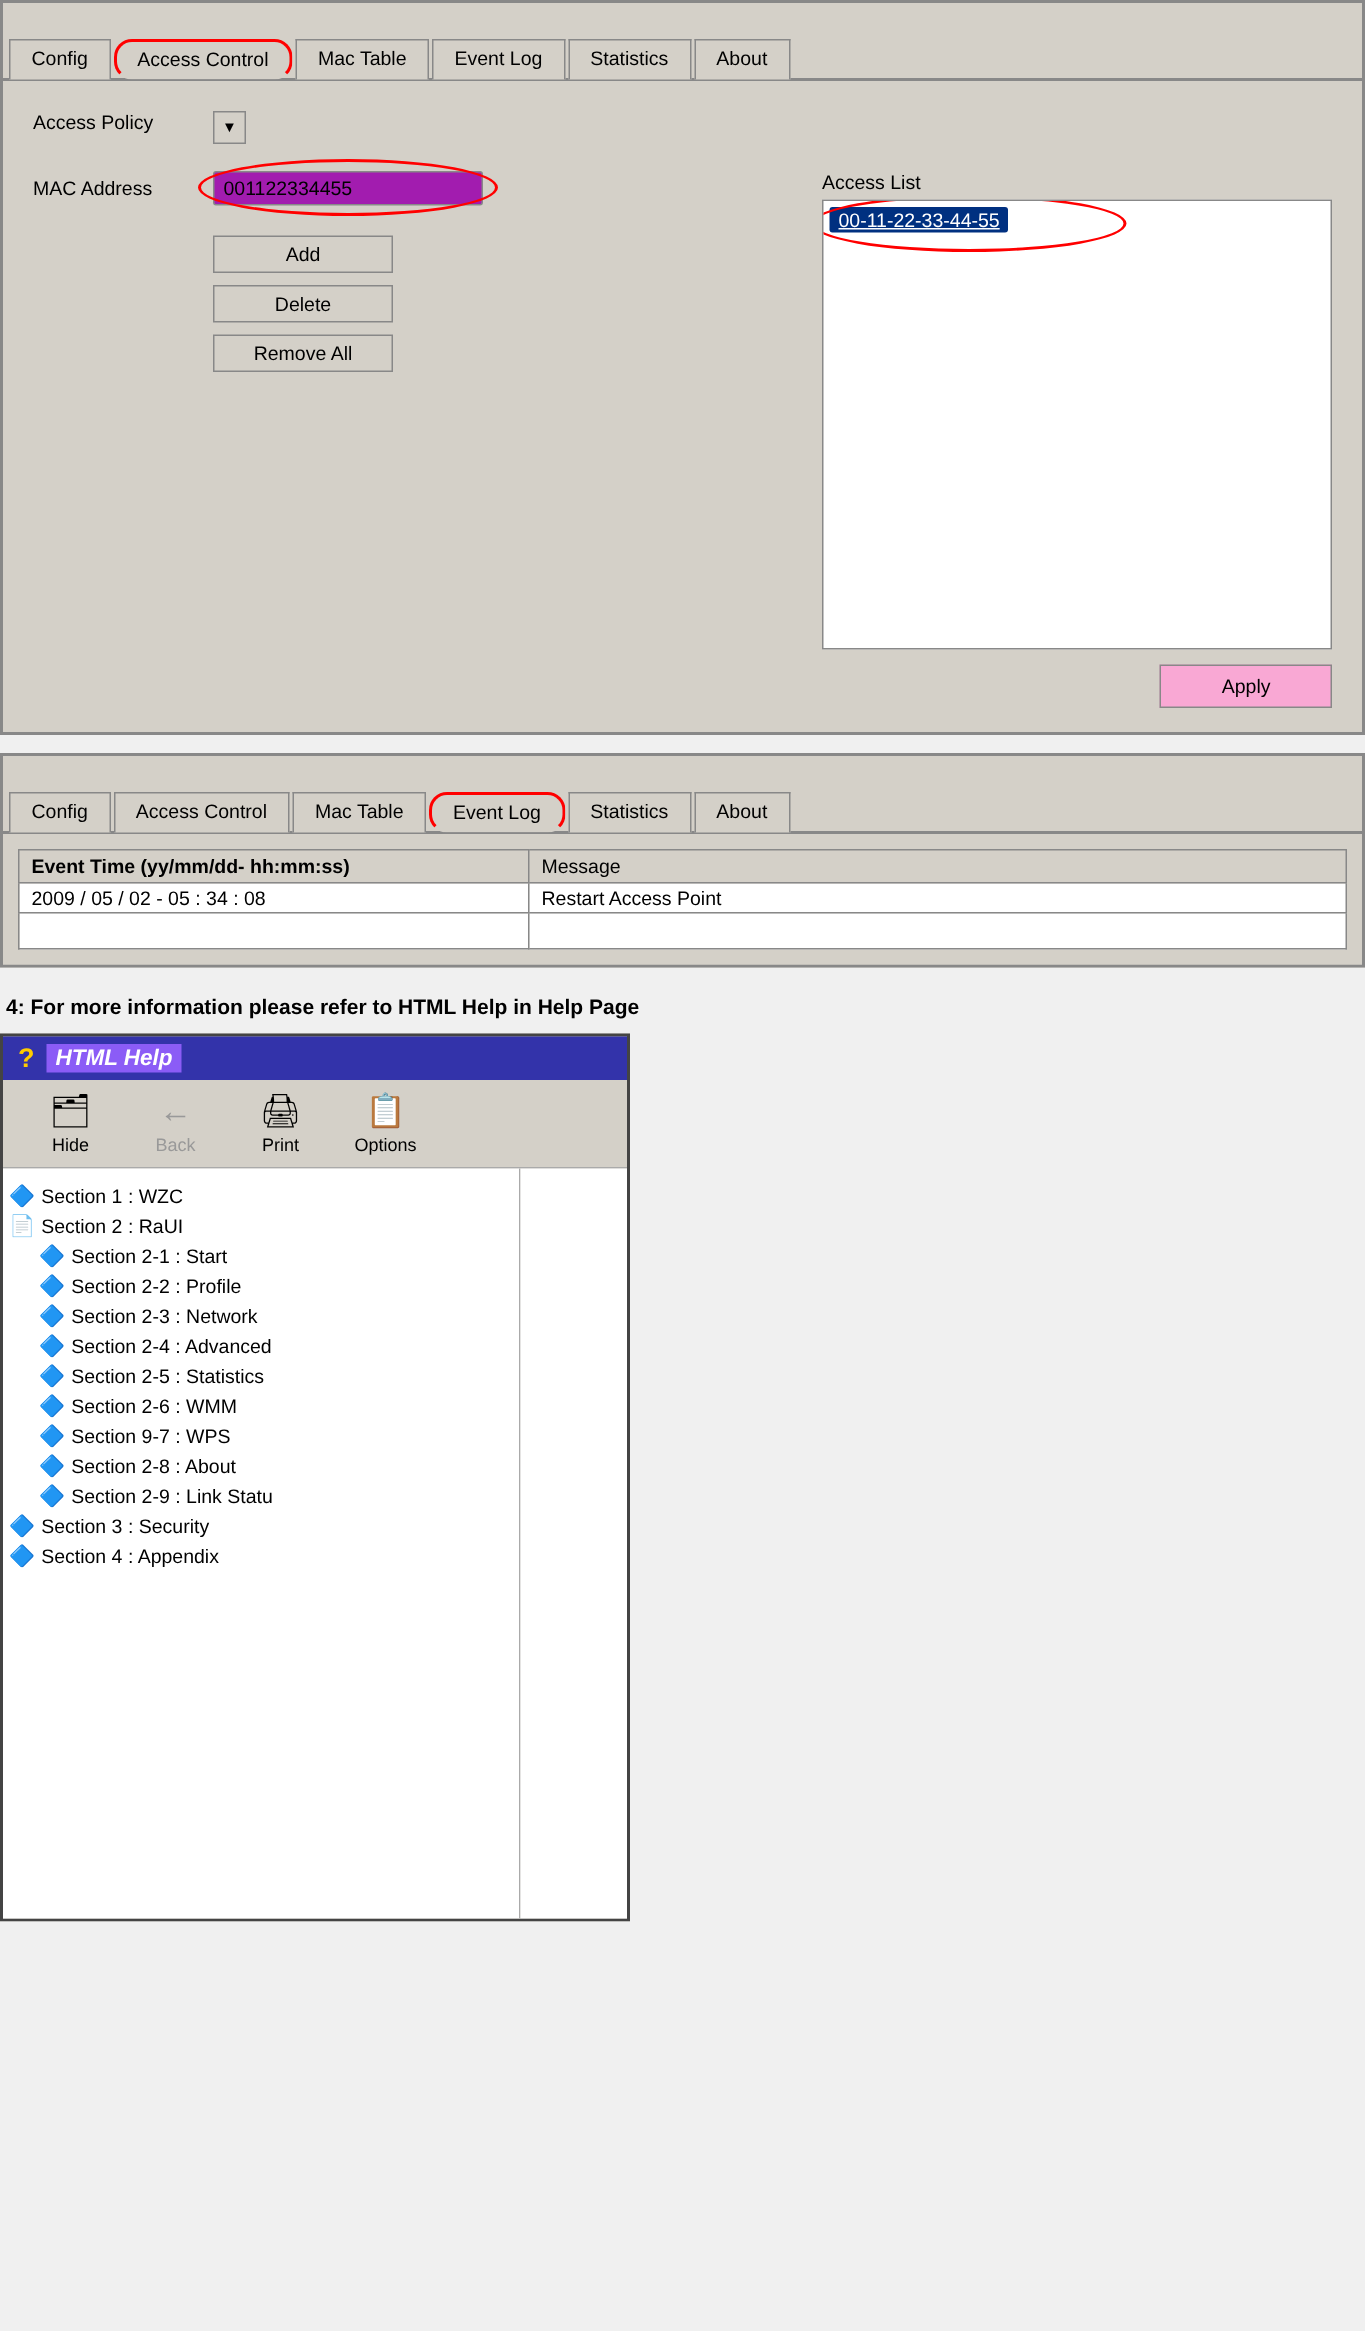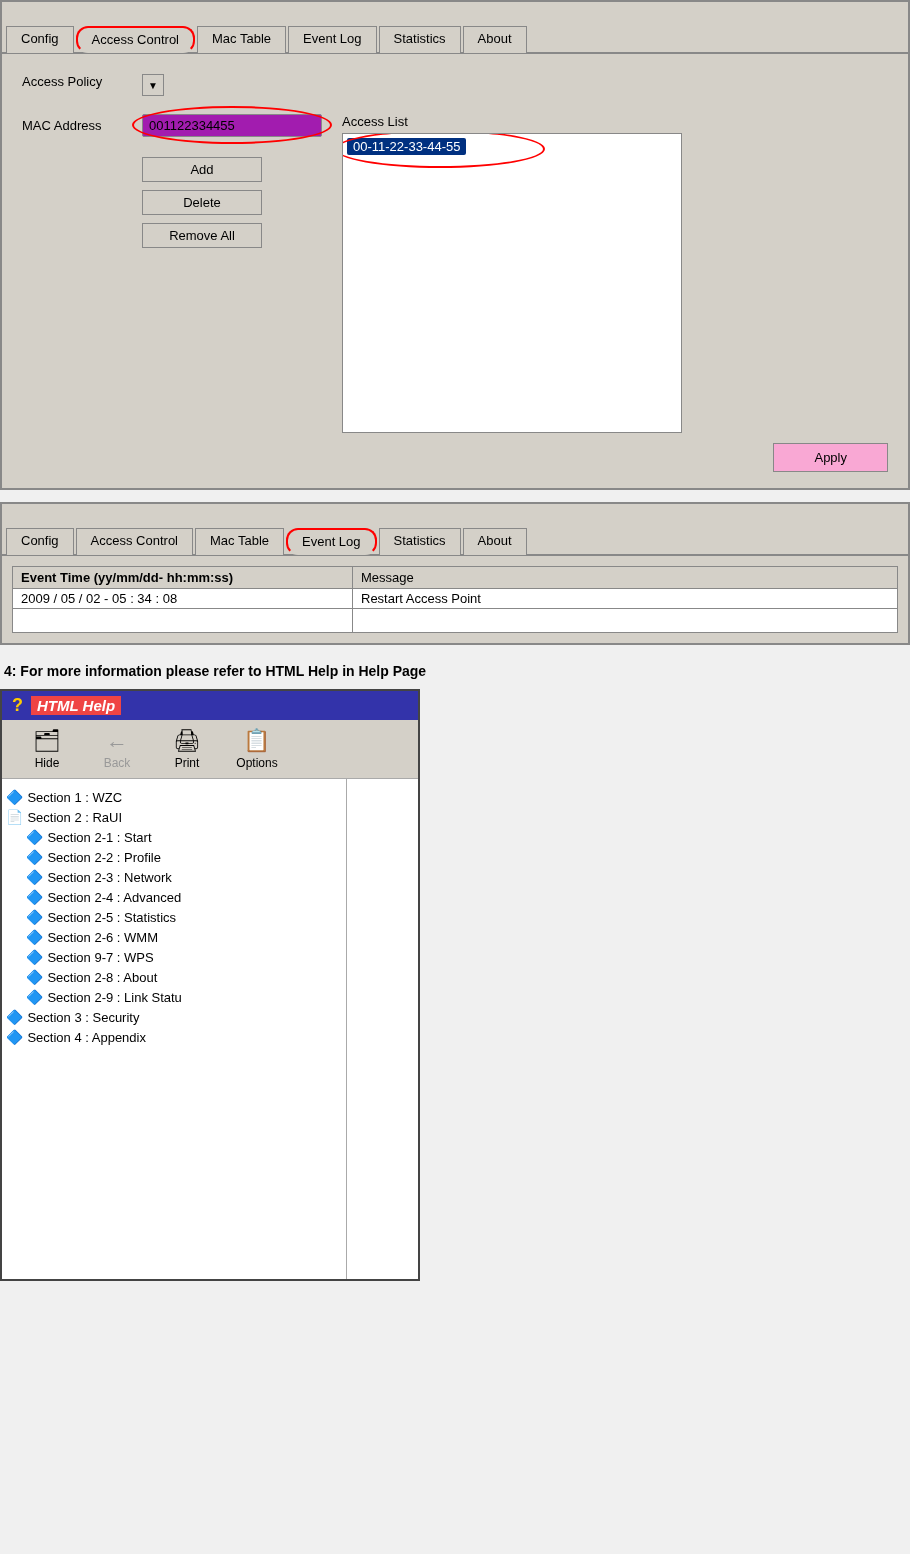--- a/index.html
+++ b/index.html
@@ -153,20 +153,21 @@
       outline: 2px solid red;
       outline-offset: 2px;
       display: inline-block;
       border-radius: 2px;
     }
 
     .main-form-area {
       display: flex;
       gap: 20px;
       align-items: flex-start;
+      justify-content: space-between;
     }
 
     .left-section {
       display: flex;
       flex-direction: column;
       gap: 8px;
       flex: 0 0 auto;
     }
 
     .apply-row {
@@ -340,21 +341,21 @@
 
         <button class="btn" style="margin-left:120px;">Add</button>
         <button class="btn" style="margin-left:120px;">Delete</button>
         <button class="btn" style="margin-left:120px;">Remove All</button>
       </div>
 
       <div class="access-list-section">
         <div class="access-list-label">Access List</div>
         <div class="access-list-box" style="position:relative;">
           <span style="position:relative; display:inline-block;">
-            <span class="access-list-item" style="outline:none; background:#003080; color:white; padding:1px 6px; font-size:13px;">00-11-22-33-44-55</span>
+            <span class="access-list-item" style="outline:none; background:#003080; color:white; padding:1px 6px; font-size:13px;text-decoration:underline;">00-11-22-33-44-55</span>
             <span style="position:absolute; top:-8px; left:-12px; width:210px; height:38px; border:2.5px solid red; border-radius:50%; pointer-events:none; display:block;"></span>
           </span>
         </div>
       </div>
     </div>
 
     <div class="apply-row">
       <button class="apply-btn">Apply</button>
     </div>
   </div>
@@ -389,21 +390,21 @@
       </tbody>
     </table>
   </div>
 </div>
 
 <div class="help-section-label" style="margin-left:4px;">4: For more information please refer to HTML Help in Help Page</div>
 
 <div class="help-window">
   <div class="help-titlebar">
     <span class="help-title-icon">?</span>
-    <span class="help-title-text" style="background:#ef4444; color:white; padding:1px 6px; font-style:italic;">HTML Help</span>
+    <span class="help-title-text" style="background:#8b5cf6; color:white; padding:1px 6px; font-style:italic;">HTML Help</span>
   </div>
   <div class="help-toolbar">
     <div class="help-tool-btn">
       <span class="help-tool-icon">🗂</span>
       <span>Hide</span>
     </div>
     <div class="help-tool-btn disabled">
       <span class="help-tool-icon">←</span>
       <span>Back</span>
     </div>

